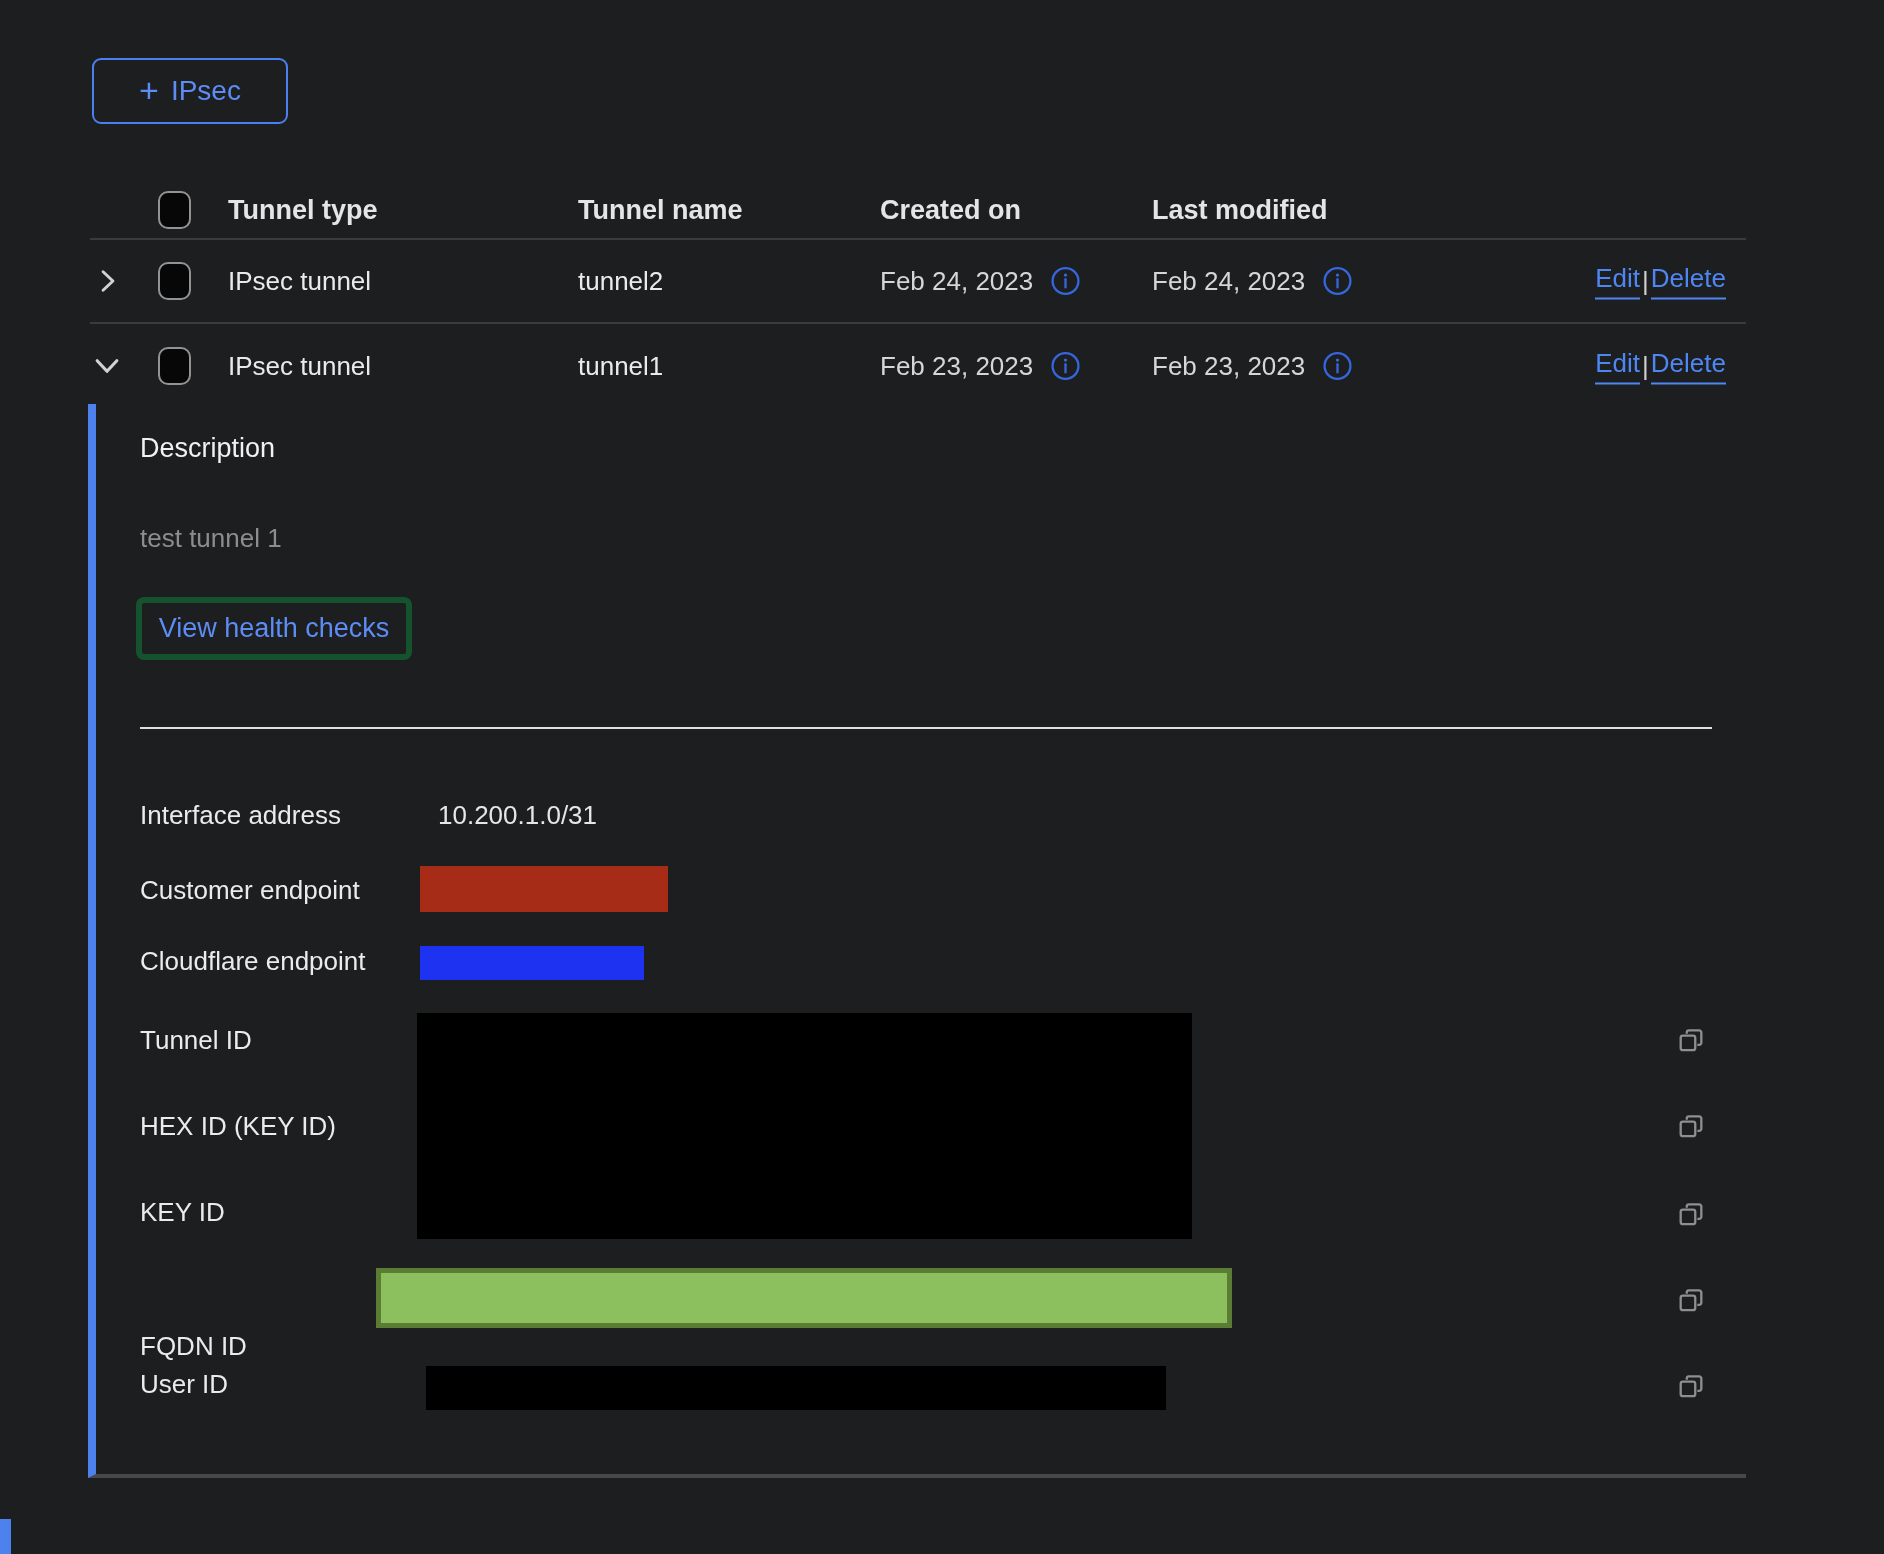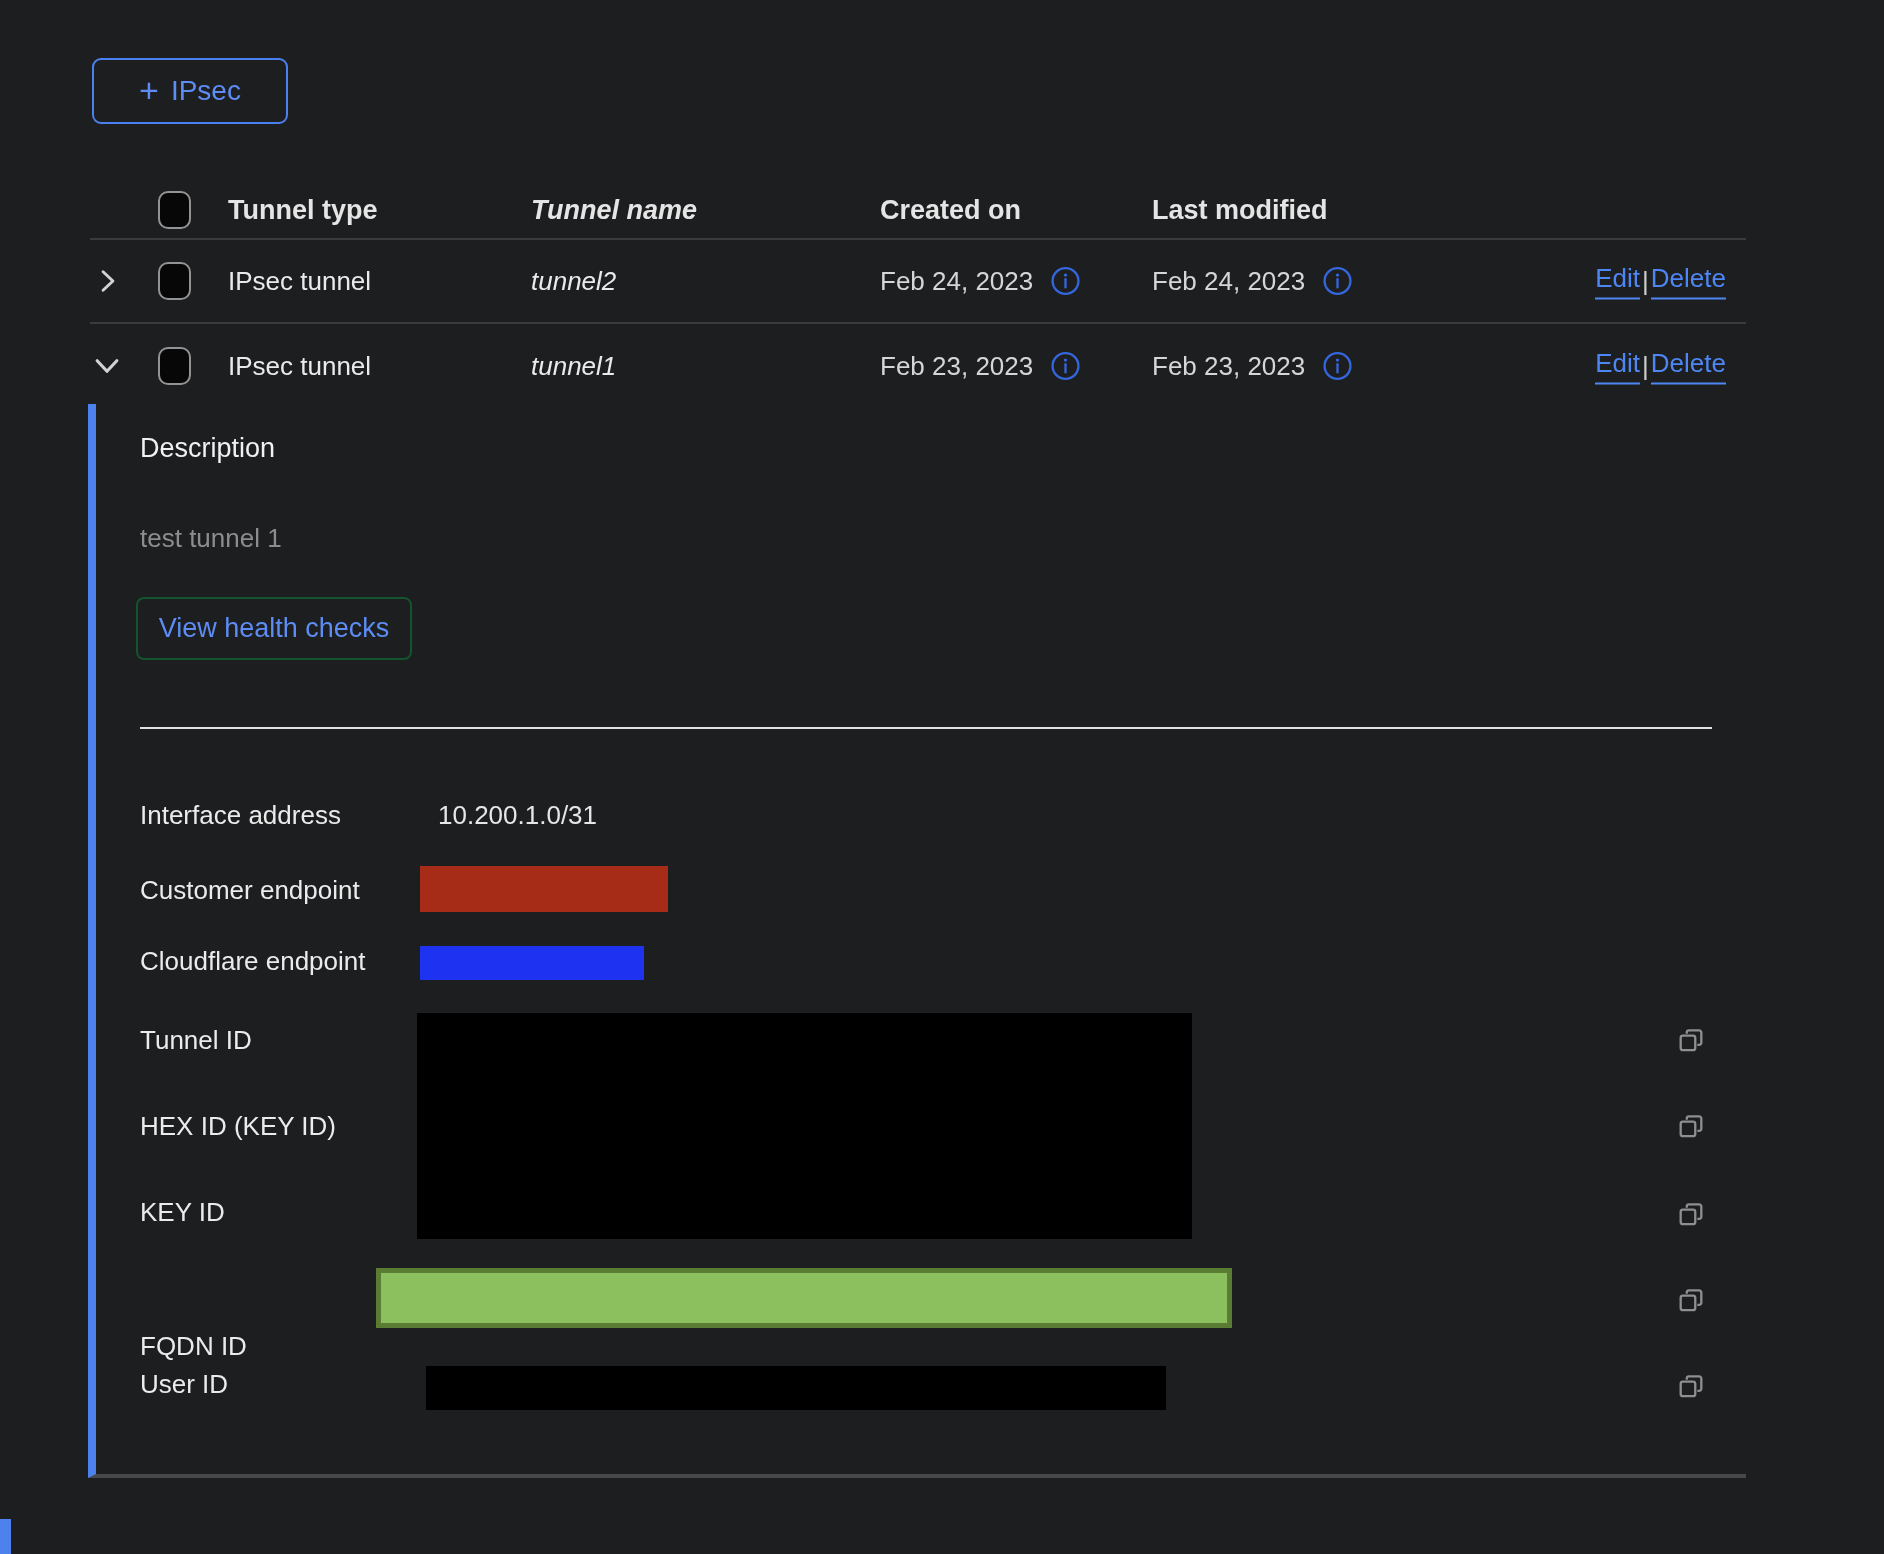--- a/index.html
+++ b/index.html
@@ -35,21 +35,21 @@
   }
   .trow {
     position: relative; height: 84px;
     font-size: 26px; color: #eaeaea;
   }
   .trow.bordered { border-bottom: 2px solid #3a3b3c; }
   .cell { position: absolute; top: 50%; transform: translateY(-50%); white-space: nowrap; }
   .c-caret    { left: 2px; width: 34px; height: 34px; display:flex; align-items:center; }
   .c-check    { left: 68px; }
   .c-type     { left: 138px; }
-  .c-name     { left: 441px; font-style: italic; }
+  .c-name     { left: 488px; }
   .c-created  { left: 790px; display:flex; align-items:center; gap:17px; }
   .c-modified { left: 1062px; display:flex; align-items:center; gap:17px; }
   .c-actions  { right: 20px; display:flex; align-items:center; gap:2px; font-size:26px; }
   .date { color:#d6d6d6; }
 
   .checkbox {
     display:inline-block; width: 33px; height: 38px;
     border: 2.5px solid #929394; border-radius: 10px;
     background: #070708; cursor: pointer; vertical-align: middle;
   }
@@ -69,21 +69,21 @@
     width: 1658px; height: 1074px;
     border-left: 8px solid #4d82ee;
     border-bottom: 4px solid #474849;
   }
   .p-label { position:absolute; font-size: 26px; color:#ebebeb; height:32px; line-height:32px; white-space:nowrap; }
   .desc-label { left: 44px; top: 28px; font-size: 27px; color:#f1f1f1; }
   .desc-value { left: 44px; top: 118px; color: #8d8d8d; }
   .health-btn {
     position: absolute; left: 40px; top: 193px;
     width: 276px; height: 63px;
-    background: transparent; border: 2px solid #14532d; border-radius: 8px;
+    background: transparent; border: 6px solid #14532d; border-radius: 8px;
     color: #5d8cf5; font-size: 27px; font-family: inherit; cursor: pointer;
   }
   .white-divider { position:absolute; left:44px; top:323px; width:1572px; height:2px; background:#dfdfdf; }
 
   .iface-value { left: 342px; top: 395px; color:#e6e6e6; }
 
   .redact { position:absolute; }
   .redact-red   { left:324px; top:462px; width:248px; height:46px; background:#a62c17; }
   .redact-blue  { left:324px; top:542px; width:224px; height:34px; background:#1e33f2; }
   .redact-black-lg { left:321px; top:609px; width:775px; height:226px; background:#000; }

